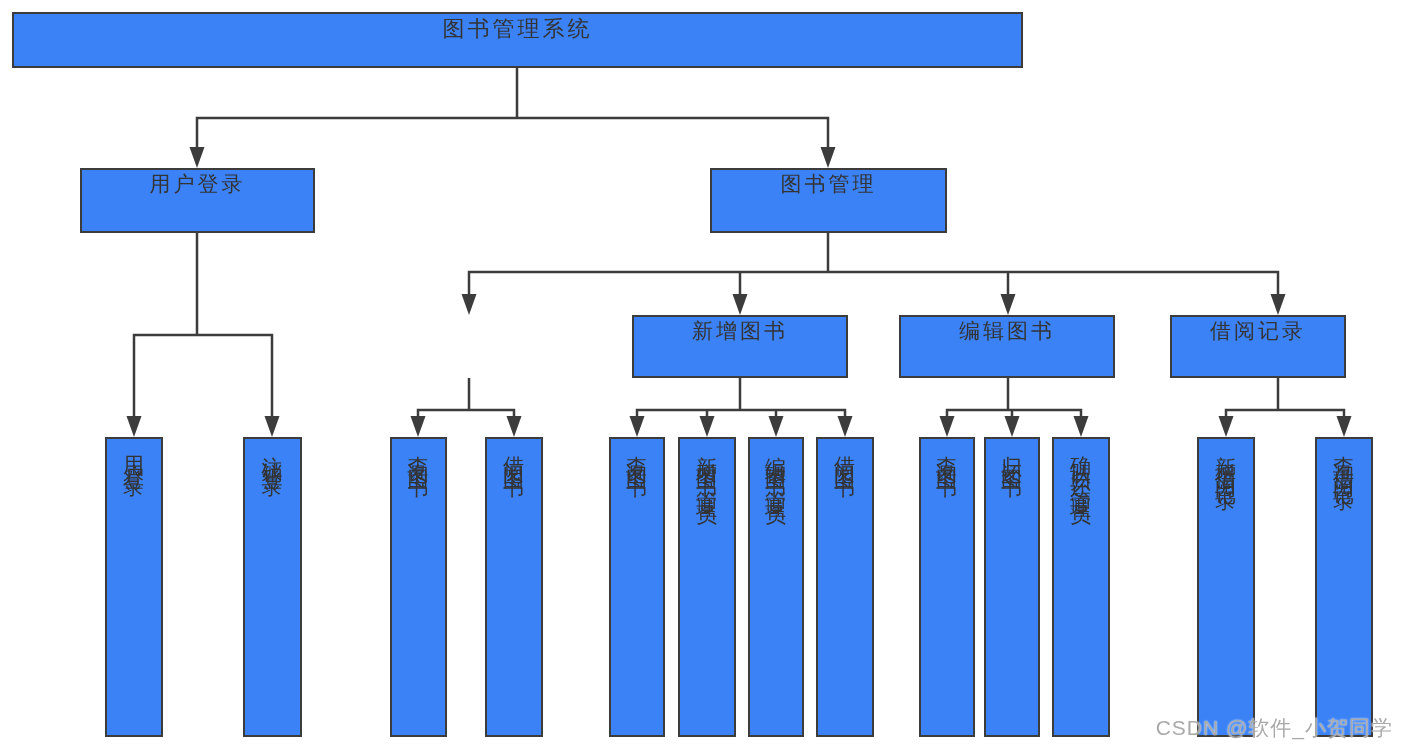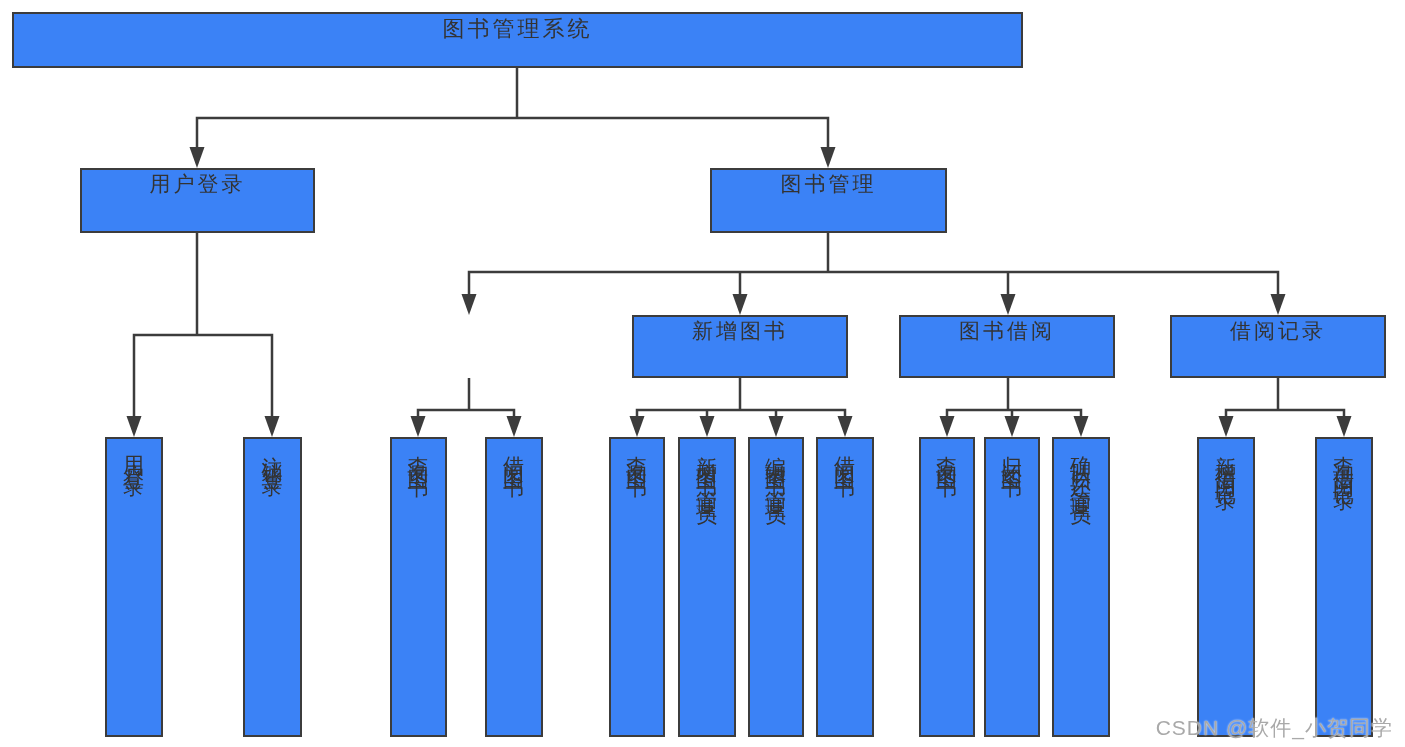--- a/index.html
+++ b/index.html
@@ -84,23 +84,23 @@
     <span class="lbl">用户登录</span>
   </div>
   <div class="box" style="left:710px;top:168px;width:237px;height:65px">
     <span class="lbl">图书管理</span>
   </div>
 
   <div class="box" style="left:632px;top:315px;width:216px;height:63px">
     <span class="lbl">新增图书</span>
   </div>
   <div class="box" style="left:899px;top:315px;width:216px;height:63px">
-    <span class="lbl">图书借阅</span>
+    <span class="lbl">编辑图书</span>
   </div>
-  <div class="box" style="left:1170px;top:315px;width:216px;height:63px">
+  <div class="box" style="left:1170px;top:315px;width:176px;height:63px">
     <span class="lbl">借阅记录</span>
   </div>
 
   <div class="box v" style="left:105px;top:437px;width:58px;height:300px">
     <span class="lbl">用户登录</span>
   </div>
   <div class="box v" style="left:243px;top:437px;width:59px;height:300px">
     <span class="lbl">注销登录</span>
   </div>
 

